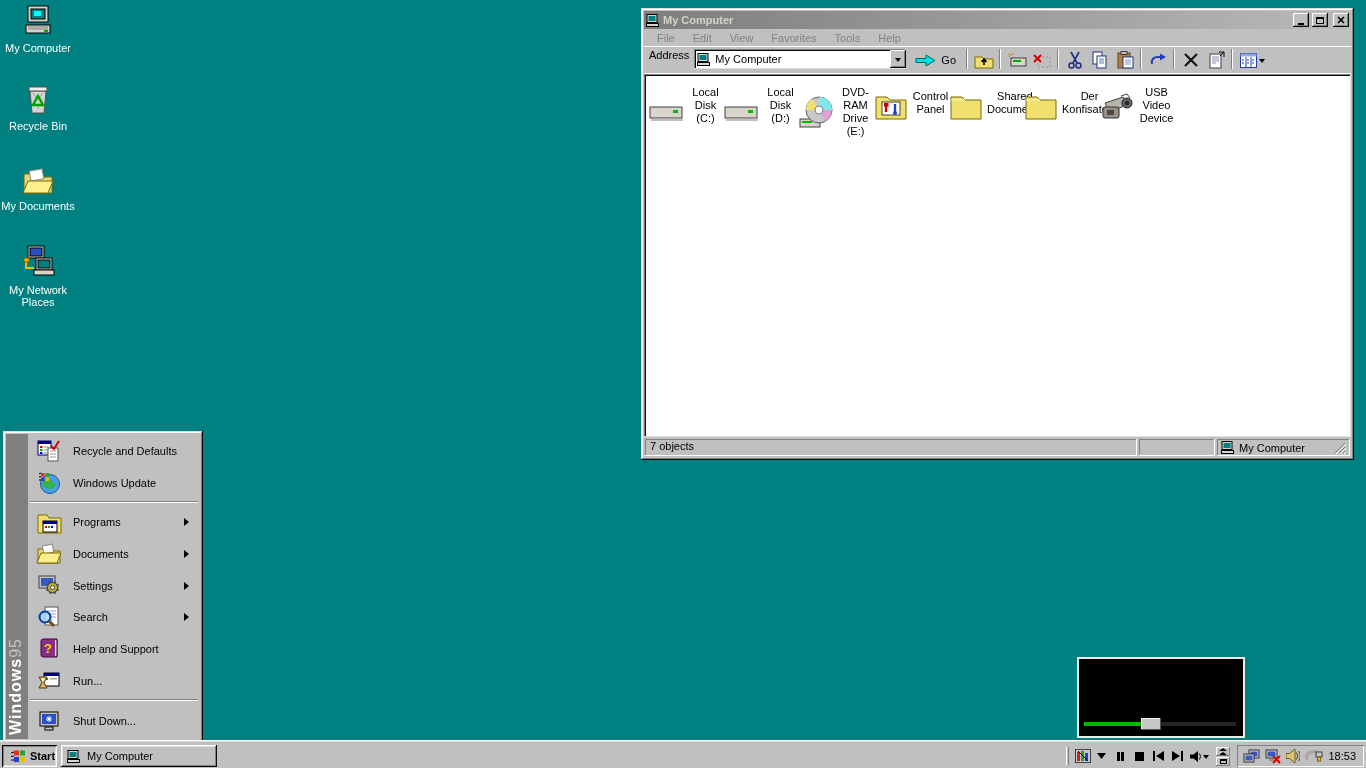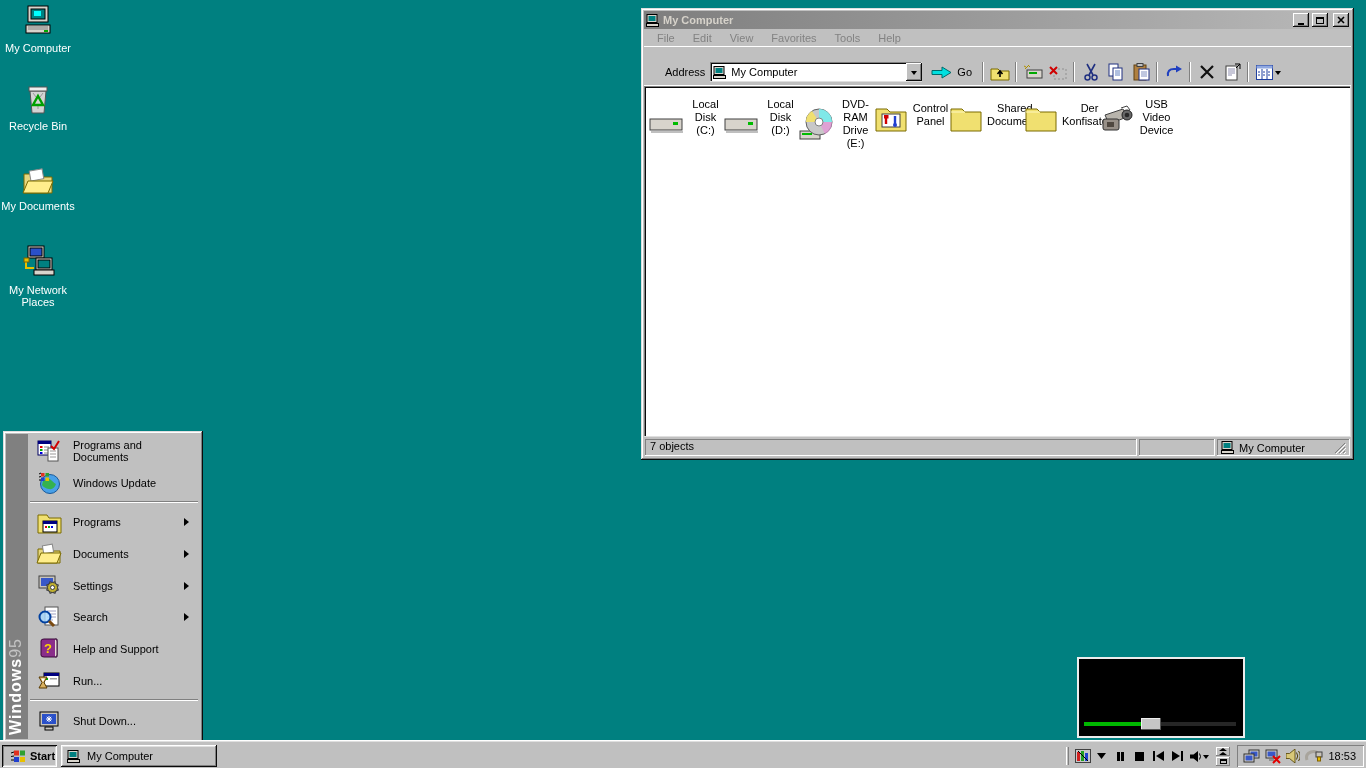--- a/index.html
+++ b/index.html
@@ -22,21 +22,21 @@
   #win { position:absolute; left:641px; top:8px; width:713px; height:452px; display:flex; flex-direction:column; padding:3px; }
   .titlebar { height:18px; display:flex; align-items:center; gap:3px; padding:0 2px; background:linear-gradient(90deg,#7e7e7e,#b9b9b9); color:#d6d2ca; font-weight:bold; }
   .titlebar .t-label { flex:1; }
   .cap-btn { width:16px; height:14px; display:flex; align-items:center; justify-content:center; background:#c0c0c0; box-shadow: inset -1px -1px #0a0a0a, inset 1px 1px #fff, inset -2px -2px #808080; }
   .min-glyph { width:6px; height:2px; background:#000; margin-top:7px; }
   .max-glyph { width:8px; height:7px; border:1px solid #000; border-top:2px solid #000; }
 
   .menubar { height:18px; display:flex; align-items:center; padding:0 4px; color:#828282; border-bottom:1px solid #fff; box-shadow:0 1px 0 #80808000; }
   .menu-item { padding:2px 9px; }
 
-  .toolbar { height:27px; display:flex; align-items:center; padding:2px 19px; border-bottom:1px solid #fff;margin-top:12px; }
+  .toolbar { height:27px; display:flex; padding:2px 3px; border-bottom:1px solid #fff; }
   .tb-sep { width:2px; height:20px; border-left:1px solid #808080; border-right:1px solid #fff; margin:0 3px; }
   .tb-btn { width:25px; height:22px; display:flex; align-items:center; justify-content:center; }
   .addr-label { margin:0 5px 0 2px; color:#000; }
   .combo { width:212px; height:20px; display:flex; align-items:center; background:#fff; box-shadow: inset -1px -1px #dfdfdf, inset 1px 1px #808080, inset 2px 2px #0a0a0a; padding-left:3px; gap:4px; }
   .combo .c-text { flex:1; }
   .combo-drop { width:16px; height:18px; display:flex; align-items:center; justify-content:center; background:#c0c0c0; box-shadow: inset -1px -1px #0a0a0a, inset 1px 1px #fff, inset -2px -2px #808080; }
   .caret { width:0; height:0; border:3px solid transparent; border-top:4px solid #000; margin-top:4px; }
   .go-btn { display:flex; align-items:center; gap:5px; padding:0 7px; height:22px; margin-left:2px; }
 
   .lv { flex:1; background:#fff; box-shadow: inset -1px -1px #dfdfdf, inset 1px 1px #808080, inset 2px 2px #0a0a0a, inset -2px -2px #fff; padding:12px 0 0 5px; display:flex; align-items:flex-start; overflow:hidden; }
@@ -389,21 +389,21 @@
               <path d="M7 8 h5" stroke="#888"></path>
             <rect x="3" y="10" width="2.5" height="2" fill="#0a0"></rect>
               <path d="M7 11 h5" stroke="#888"></path>
             <rect x="3" y="13" width="2.5" height="2" fill="#00d"></rect>
               <path d="M7 14 h5" stroke="#888"></path>
             <rect x="11" y="9" width="10" height="13" fill="#fff" stroke="#555"></rect>
             <path d="M13 12 h6 M13 15 h6 M13 18 h6" stroke="#999"></path>
             <path d="M14 7 l3 3 5-8" stroke="#d00000" stroke-width="2" fill="none"></path>
           </svg>
         </span>
-        <span>Programs and Documents</span>
+        <span>Recycle and Defaults</span>
       </div>
 
       <div class="sm-item">
         <span class="sm-ico">
           <svg width="24" height="24" viewBox="0 0 24 24">
             <circle cx="13" cy="13" r="9.5" fill="#48a0e8" stroke="#1a5a9a"></circle>
             <path d="M6 10 q5-4 8-1 t5 4 q-2 6-7 5 t-7-4 z" fill="#35b24f"></path>
             <path d="M2 3 l2 -1 M2 6 l2 -0.5 M2 9 l2 0" stroke="#000"></path>
             <rect x="4" y="2" width="3.5" height="3.5" fill="#e03020"></rect>
             <rect x="8.5" y="2" width="3.5" height="3.5" fill="#30a030"></rect>

